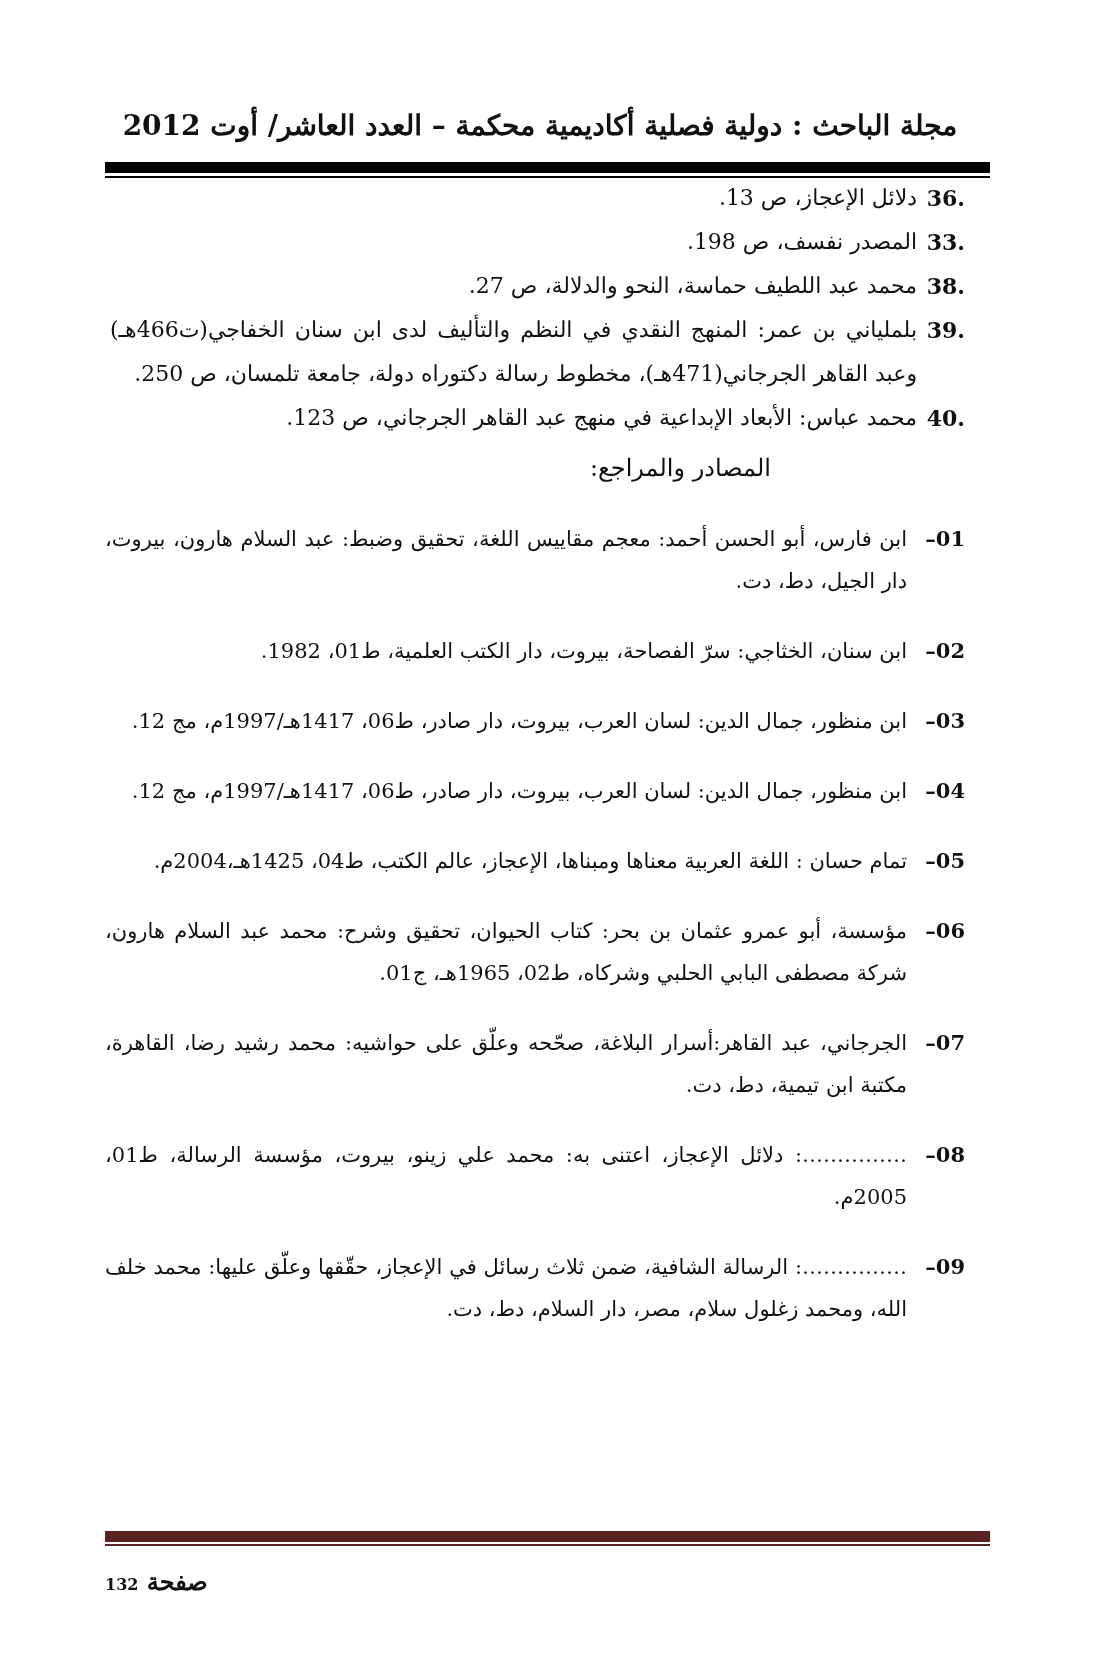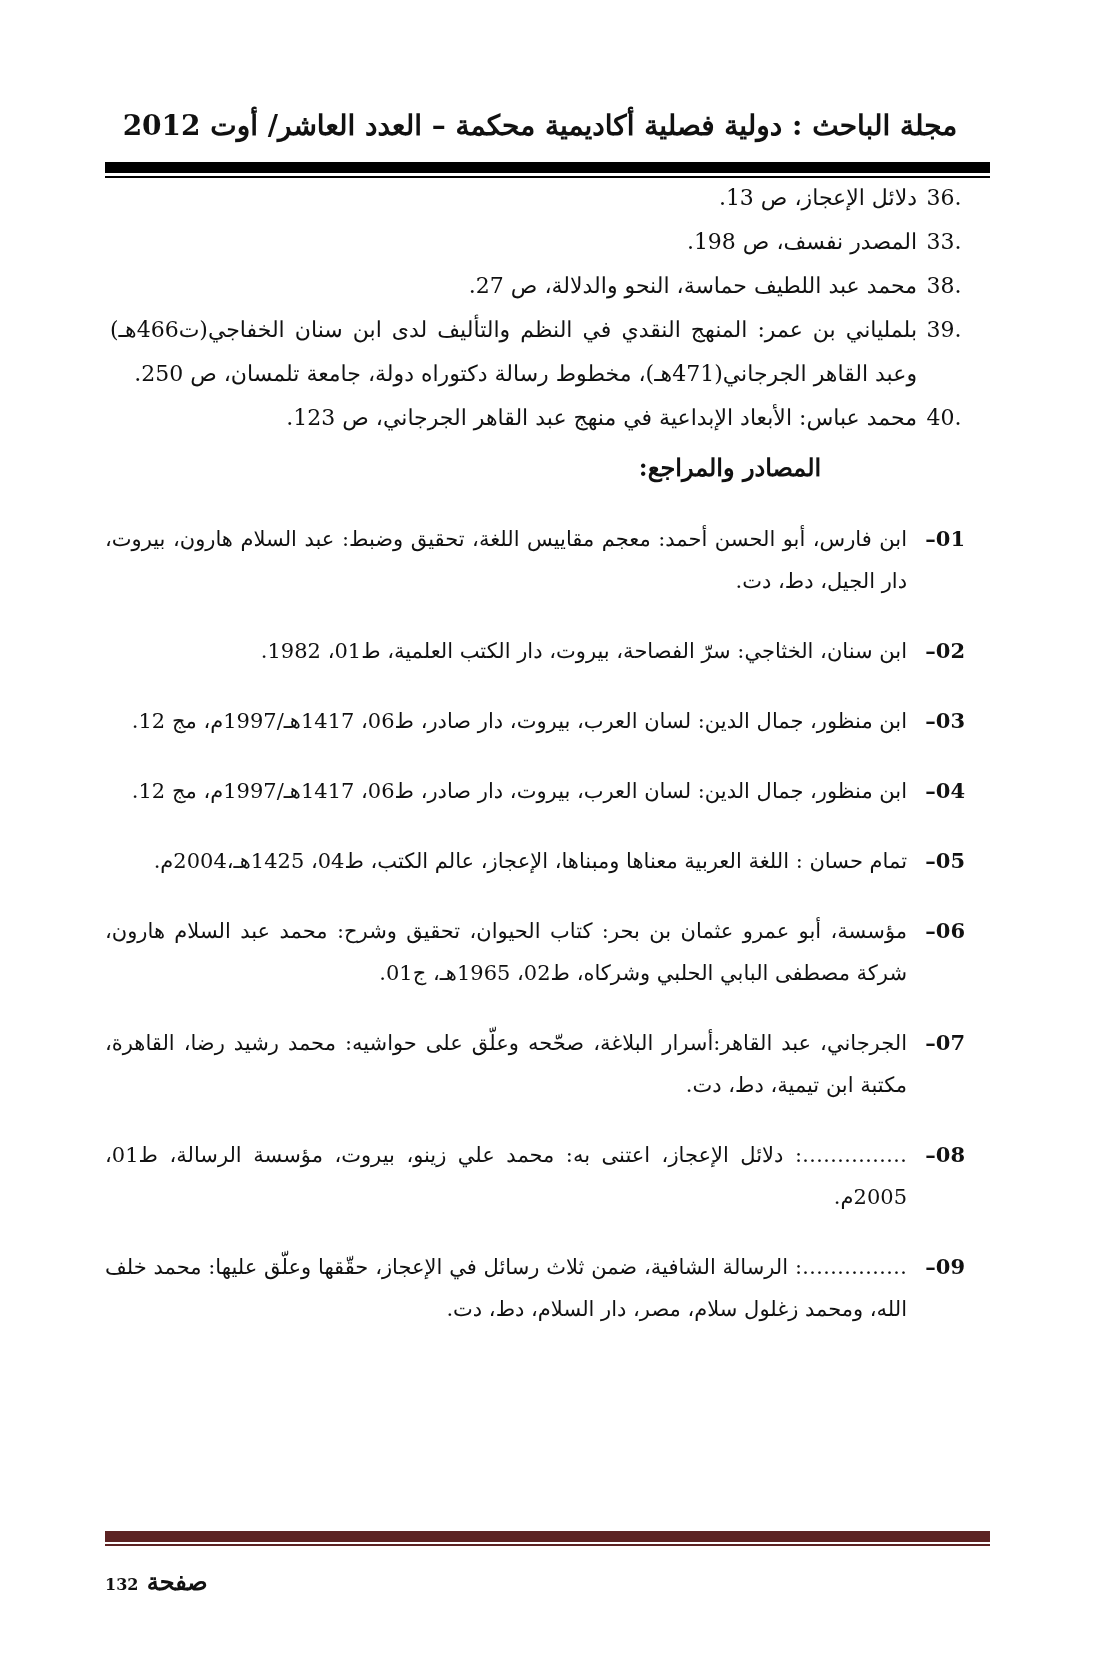--- a/index.html
+++ b/index.html
@@ -16,27 +16,27 @@
       font-size: 28px; font-weight: bold; line-height: 40px; white-space: nowrap;
     }
     .rule-top-thick { position: absolute; top: 144px; left: 105px; width: 885px; height: 11px; background: #000; }
     .rule-top-thin  { position: absolute; top: 158px; left: 105px; width: 885px; height: 2px; background: #000; }
 
     .notes { position: absolute; top: 158px; left: 110px; width: 855px; direction: rtl; }
     .note {
       display: flex; direction: rtl; align-items: flex-start;
       font-size: 22px; line-height: 44px;
     }
-    .note-num { font-weight: normal; min-width: 42px; text-align: center; direction: ltr; unicode-bidi: isolate; }
+    .note-num { font-weight: bold; min-width: 42px; text-align: right; direction: ltr; unicode-bidi: isolate; }
     .note-text { flex: 1; text-align: justify; padding-right: 6px; }
 
     .section-title {
       position: absolute; top: 428px; left: 590px; width: 280px;
-      direction: rtl; text-align: center;
-      font-size: 24px; line-height: 44px; font-weight: bold;
+      direction: rtl; text-align: left;
+      font-size: 24px; line-height: 44px; font-weight: normal;
     }
 
     .refs { position: absolute; top: 500px; left: 105px; width: 860px; direction: rtl; }
     .ref {
       display: flex; direction: rtl; align-items: flex-start;
       font-size: 21px; line-height: 42px; margin-bottom: 28px;
     }
     .ref-num { font-weight: bold; white-space: nowrap; direction: rtl; unicode-bidi: isolate; min-width: 52px; }
     .ref-text { flex: 1; text-align: justify; text-align-last: right; padding-right: 6px; }
 

